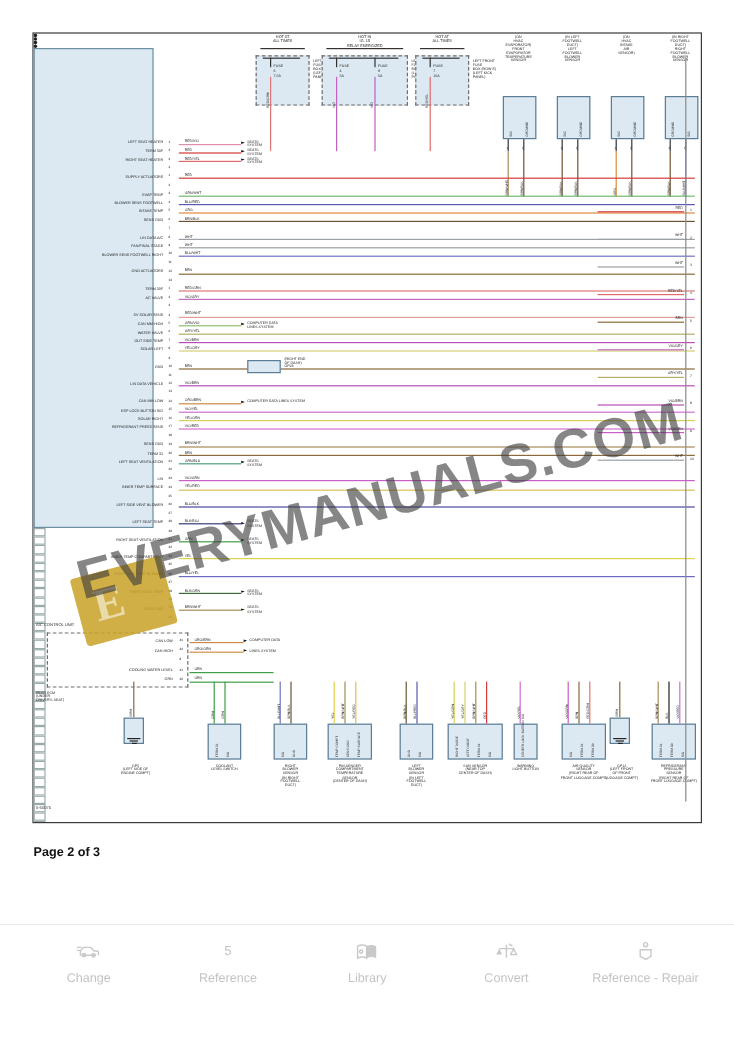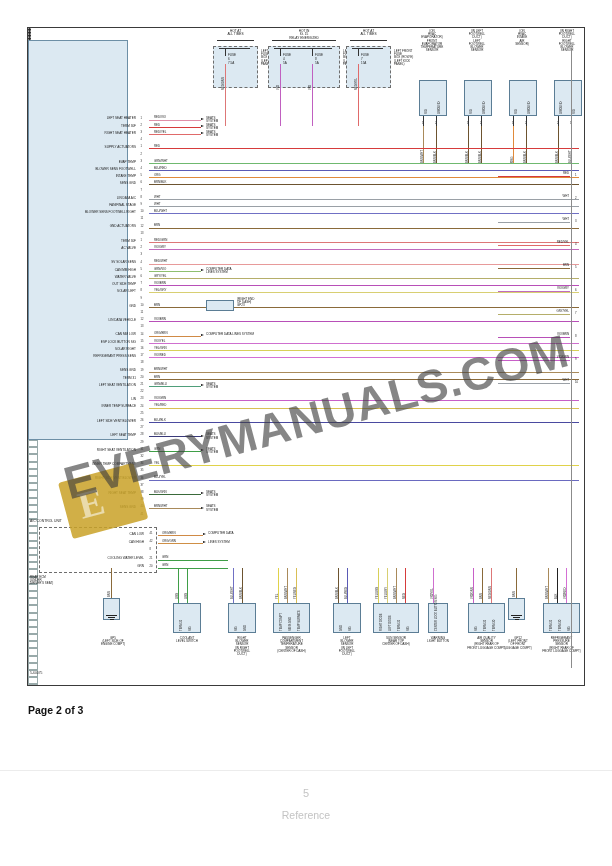--- a/index.html
+++ b/index.html
@@ -607,21 +607,62 @@
 
   <div class="lbl" style="left:2px;top:644px;font-size:3.4px;color:#333;">5-60075</div>
 </div>
 
 <div id="page-label">Page 2 of 3</div>
 
 <div class="hr-line" style="top:770px;"></div>
 
 <div id="toolbar">
 
+  <div class="tb-item">
+    <div class="tb-ico">
+      <svg width="22" height="18" viewBox="0 0 22 18" fill="none" stroke="#c9c9c9" stroke-width="1.2">
+        <path d="M4 12h13M5.5 12a1.4 1.4 0 1 0 2.8 0 1.4 1.4 0 1 0-2.8 0M13.5 12a1.4 1.4 0 1 0 2.8 0 1.4 1.4 0 1 0-2.8 0"></path>
+        <path d="M4 12V8.5l2.5-3h6l3 3H18a1 1 0 0 1 1 1V12"></path>
+        <path d="M1 5.5h4M1 8h3"></path>
+      </svg>
+    </div>
+    <div class="tb-lab">Change</div>
+  </div>
 
   <div class="tb-item">
     <div class="tb-count">5</div>
     <div class="tb-lab">Reference</div>
   </div>
 
-
-
+  <div class="tb-item">
+    <div class="tb-ico">
+      <svg width="20" height="18" viewBox="0 0 20 18" fill="none" stroke="#c9c9c9" stroke-width="1.2">
+        <path d="M2 4.5c2.6-1.3 5-1.3 7.5 0v10c-2.5-1.3-4.9-1.3-7.5 0z"></path>
+        <path d="M9.5 4.5c2.6-1.3 5.3-1.3 8 0v10c-2.7-1.3-5.4-1.3-8 0z" fill="#c9c9c9" stroke="none"></path>
+        <circle cx="5" cy="9" r="1.3"></circle>
+      </svg>
+    </div>
+    <div class="tb-lab">Library</div>
+  </div>
+
+  <div class="tb-item">
+    <div class="tb-ico">
+      <svg width="20" height="18" viewBox="0 0 20 18" fill="none" stroke="#c9c9c9" stroke-width="1.2">
+        <path d="M10 3.2v11"></path>
+          <path d="M4 6.5h12"></path>
+        <path d="M4 6.5 1.6 11.5h4.8z" fill="#c9c9c9" stroke="none"></path>
+        <path d="M16 6.5 13.6 11.5h4.8z"></path>
+        <path d="M12.2 2.6 15 4.4"></path>
+      </svg>
+    </div>
+    <div class="tb-lab">Convert</div>
+  </div>
+
+  <div class="tb-item">
+    <div class="tb-ico">
+      <svg width="20" height="18" viewBox="0 0 20 18" fill="none" stroke="#c9c9c9" stroke-width="1.2">
+        <circle cx="10" cy="3.2" r="1.7"></circle>
+        <path d="M5.5 7.5h9v5.5l-4.5 2.5-4.5-2.5z"></path>
+      </svg>
+    </div>
+    <div class="tb-lab">Reference - Repair</div>
+  </div>
 </div>
 
 </body></html>

